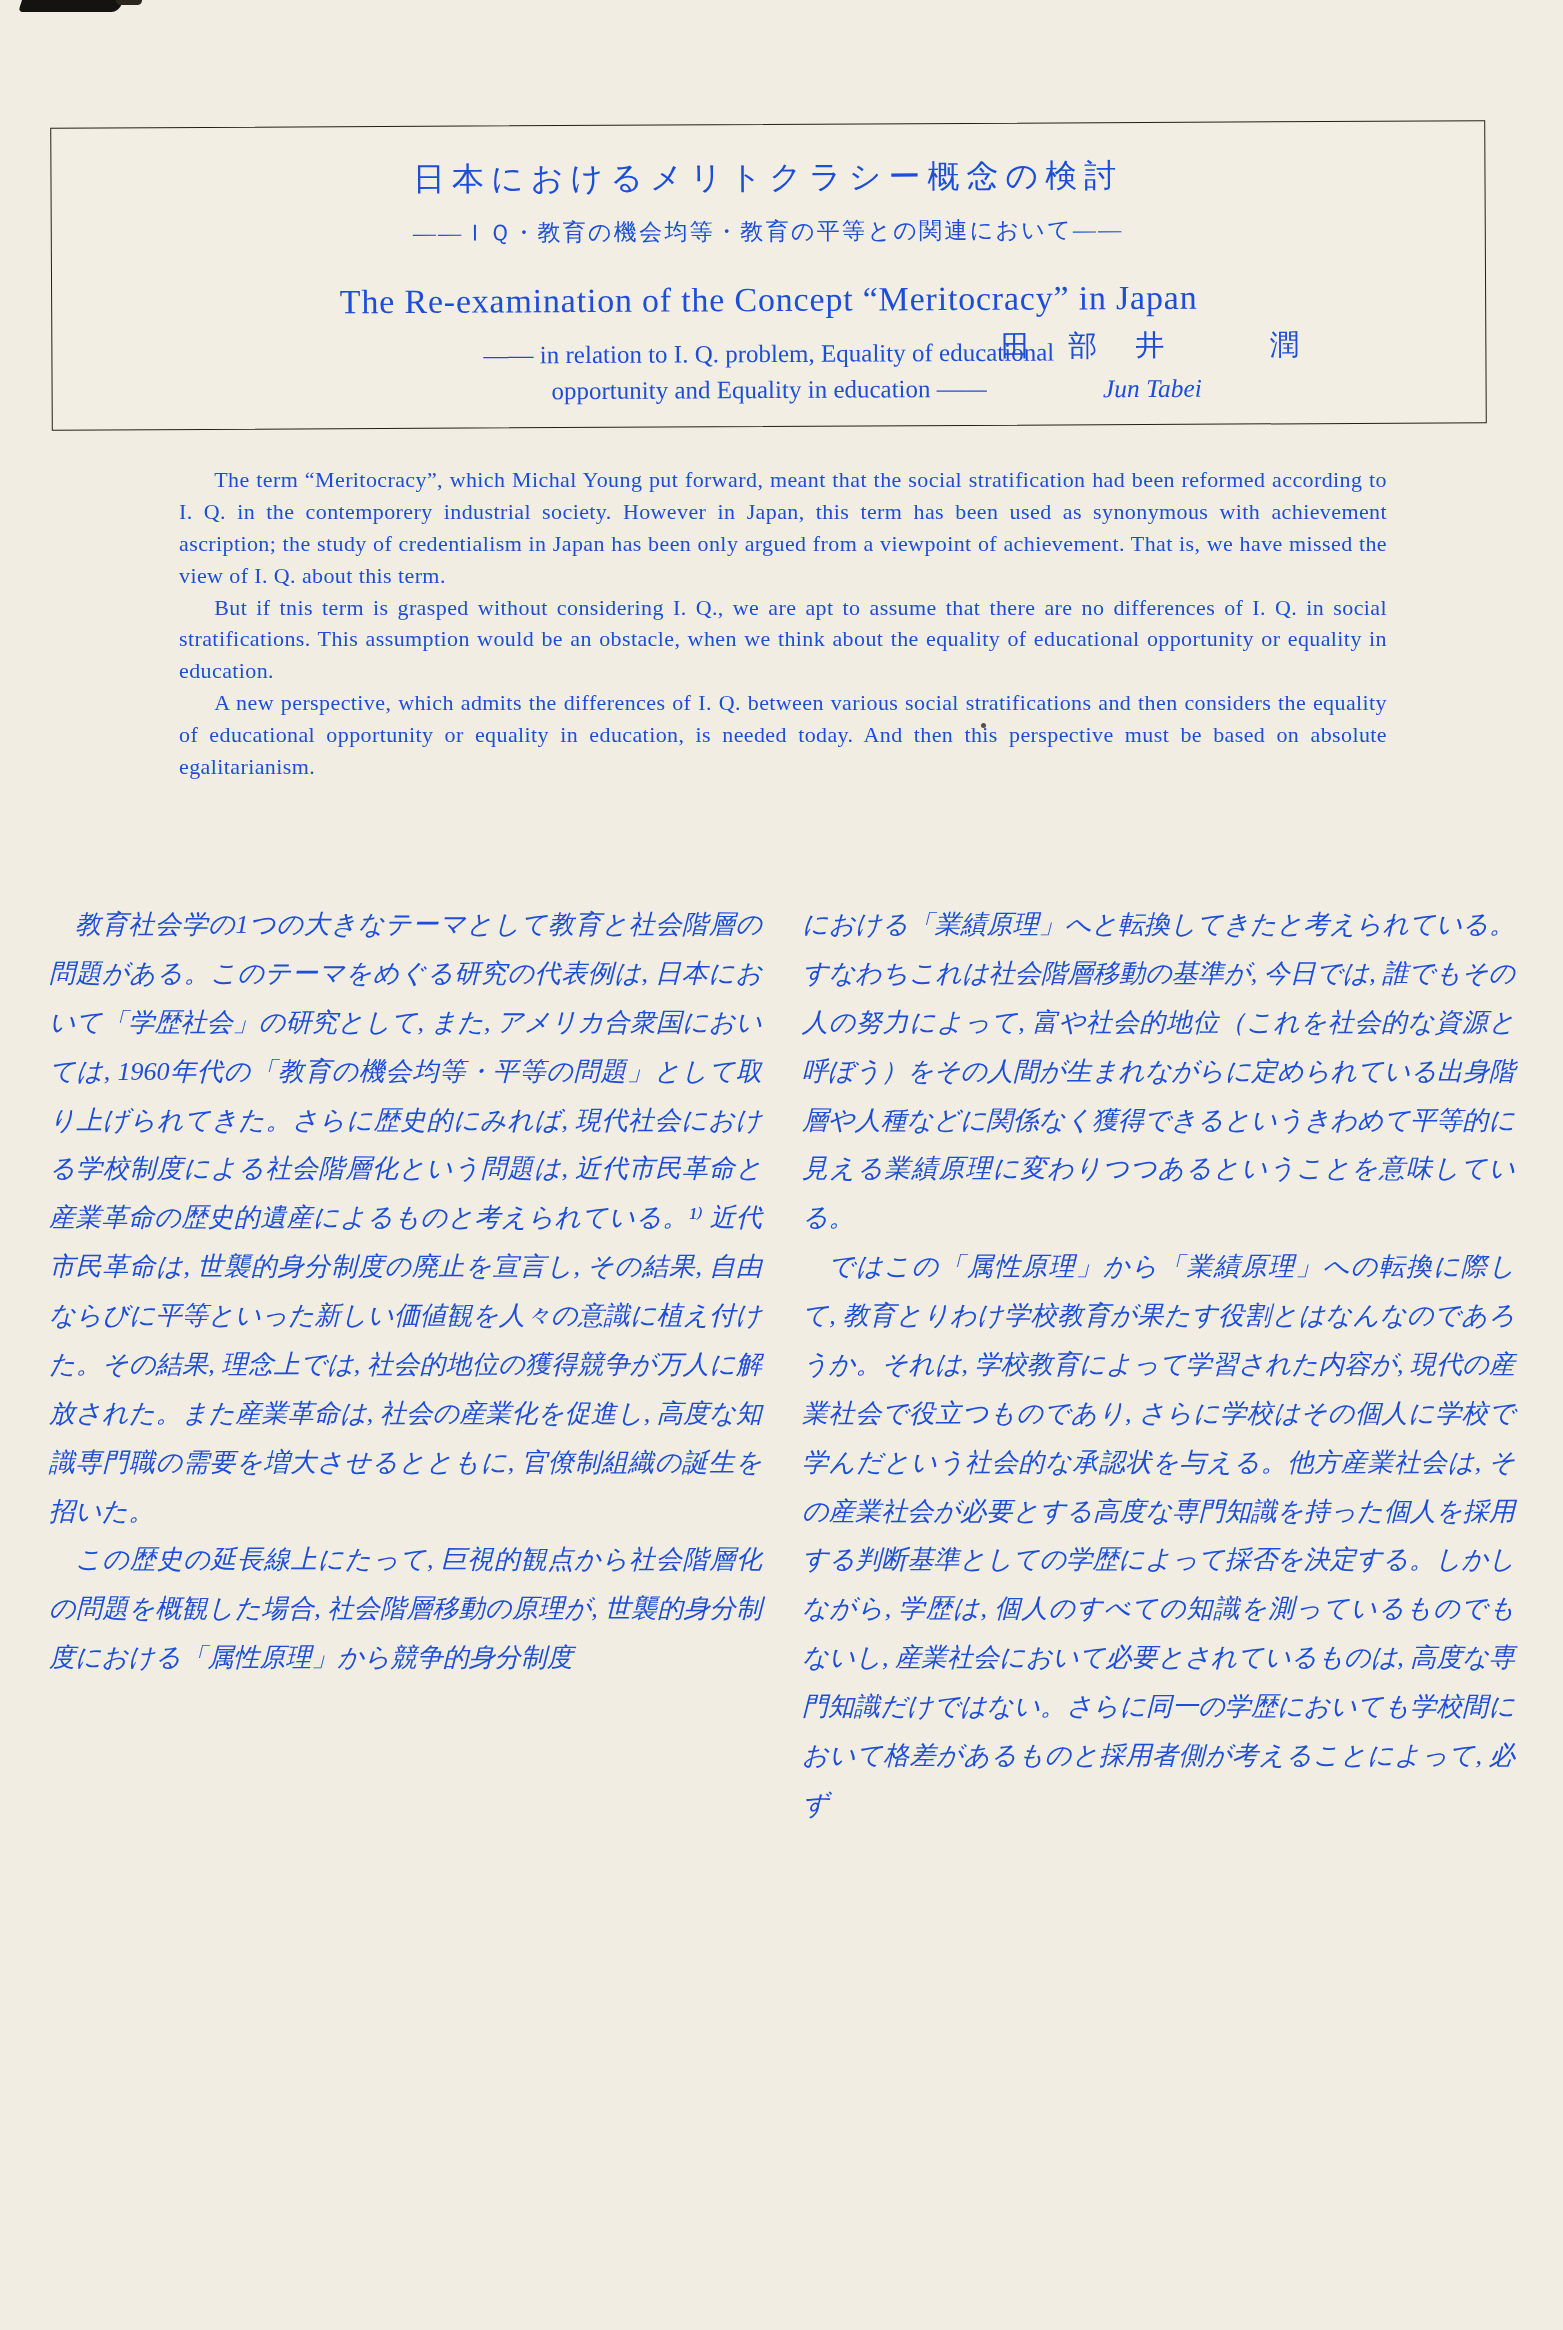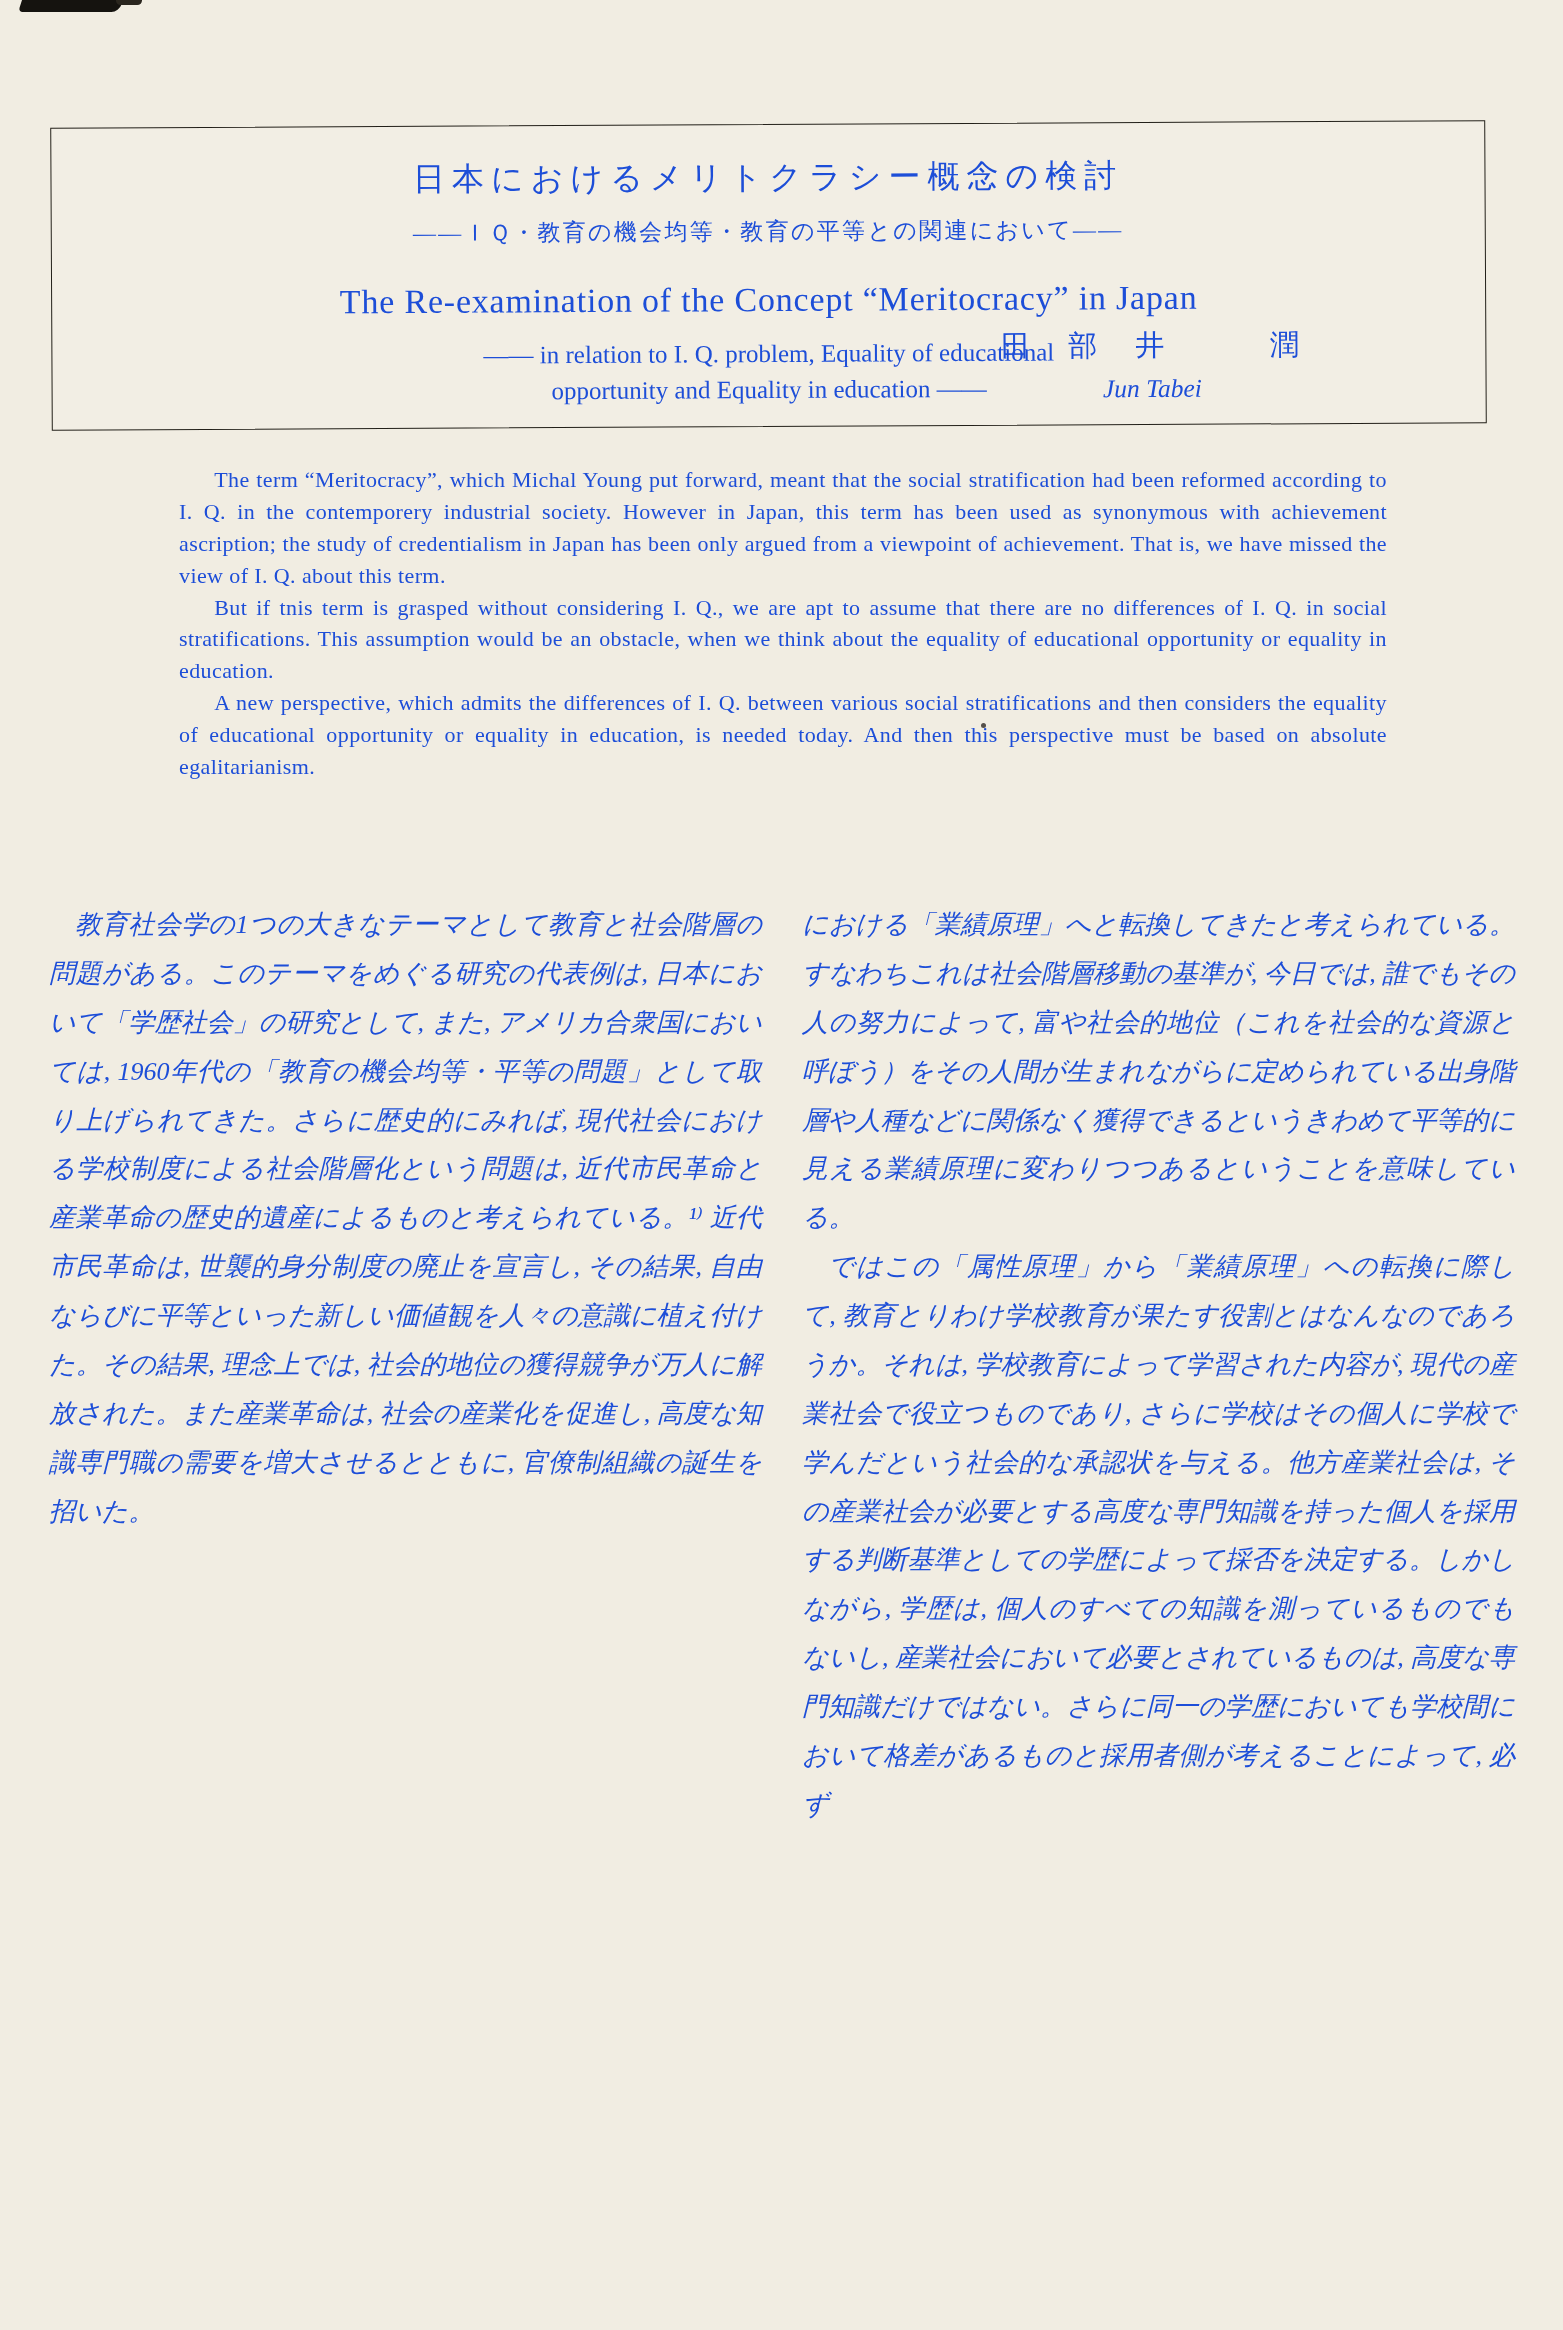--- a/index.html
+++ b/index.html
@@ -147,20 +147,21 @@
 
   <div class="abstract">
     <p>The term “Meritocracy”, which Michal Young put forward, meant that the social stratification had been reformed according to I. Q. in the contemporery industrial society.  However in Japan, this term has been used as synonymous with achievement ascription; the study of credentialism in Japan has been only argued from a viewpoint of achievement.  That is, we have missed the view of I. Q. about this term.</p>
     <p>But if tnis term is grasped without considering I. Q., we are apt to assume that there are no differences of I. Q. in social stratifications.  This assumption would be an obstacle, when we think about the equality of educational opportunity or equality in education.</p>
     <p>A new perspective, which admits the differences of I. Q. between various social stratifications and then considers the equality of educational opportunity or equality in education, is needed today.  And then this perspective must be based on absolute egalitarianism.</p>
   </div>
 
   <div class="columns">
     <div class="col">
       <p class="jp">教育社会学の1つの大きなテーマとして教育と社会階層の問題がある。このテーマをめぐる研究の代表例は, 日本において「学歴社会」の研究として, また, アメリカ合衆国においては, 1960年代の「教育の機会均等・平等の問題」として取り上げられてきた。さらに歴史的にみれば, 現代社会における学校制度による社会階層化という問題は, 近代市民革命と産業革命の歴史的遺産によるものと考えられている。¹⁾ 近代市民革命は, 世襲的身分制度の廃止を宣言し, その結果, 自由ならびに平等といった新しい価値観を人々の意識に植え付けた。その結果, 理念上では, 社会的地位の獲得競争が万人に解放された。また産業革命は, 社会の産業化を促進し, 高度な知識専門職の需要を増大させるとともに, 官僚制組織の誕生を招いた。</p>
+      <p class="jp">この歴史の延長線上にたって, 巨視的観点から社会階層化の問題を概観した場合, 社会階層移動の原理が, 世襲的身分制度における「属性原理」から競争的身分制度</p>
     </div>
     <div class="col">
       <p class="jp no-indent">における「業績原理」へと転換してきたと考えられている。すなわちこれは社会階層移動の基準が, 今日では, 誰でもその人の努力によって, 富や社会的地位（これを社会的な資源と呼ぼう）をその人間が生まれながらに定められている出身階層や人種などに関係なく獲得できるというきわめて平等的に見える業績原理に変わりつつあるということを意味している。</p>
       <p class="jp">ではこの「属性原理」から「業績原理」への転換に際して, 教育とりわけ学校教育が果たす役割とはなんなのであろうか。それは, 学校教育によって学習された内容が, 現代の産業社会で役立つものであり, さらに学校はその個人に学校で学んだという社会的な承認状を与える。他方産業社会は, その産業社会が必要とする高度な専門知識を持った個人を採用する判断基準としての学歴によって採否を決定する。しかしながら, 学歴は, 個人のすべての知識を測っているものでもないし, 産業社会において必要とされているものは, 高度な専門知識だけではない。さらに同一の学歴においても学校間において格差があるものと採用者側が考えることによって, 必ず</p>
     </div>
   </div>
 
 </div>
 
 

